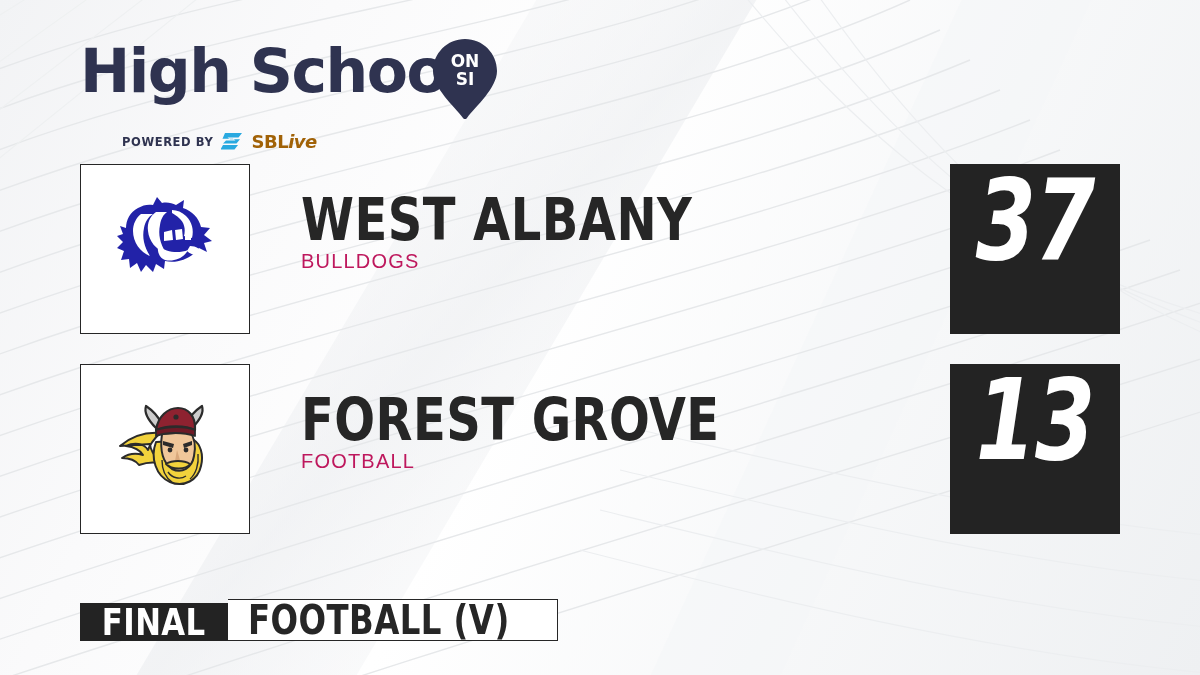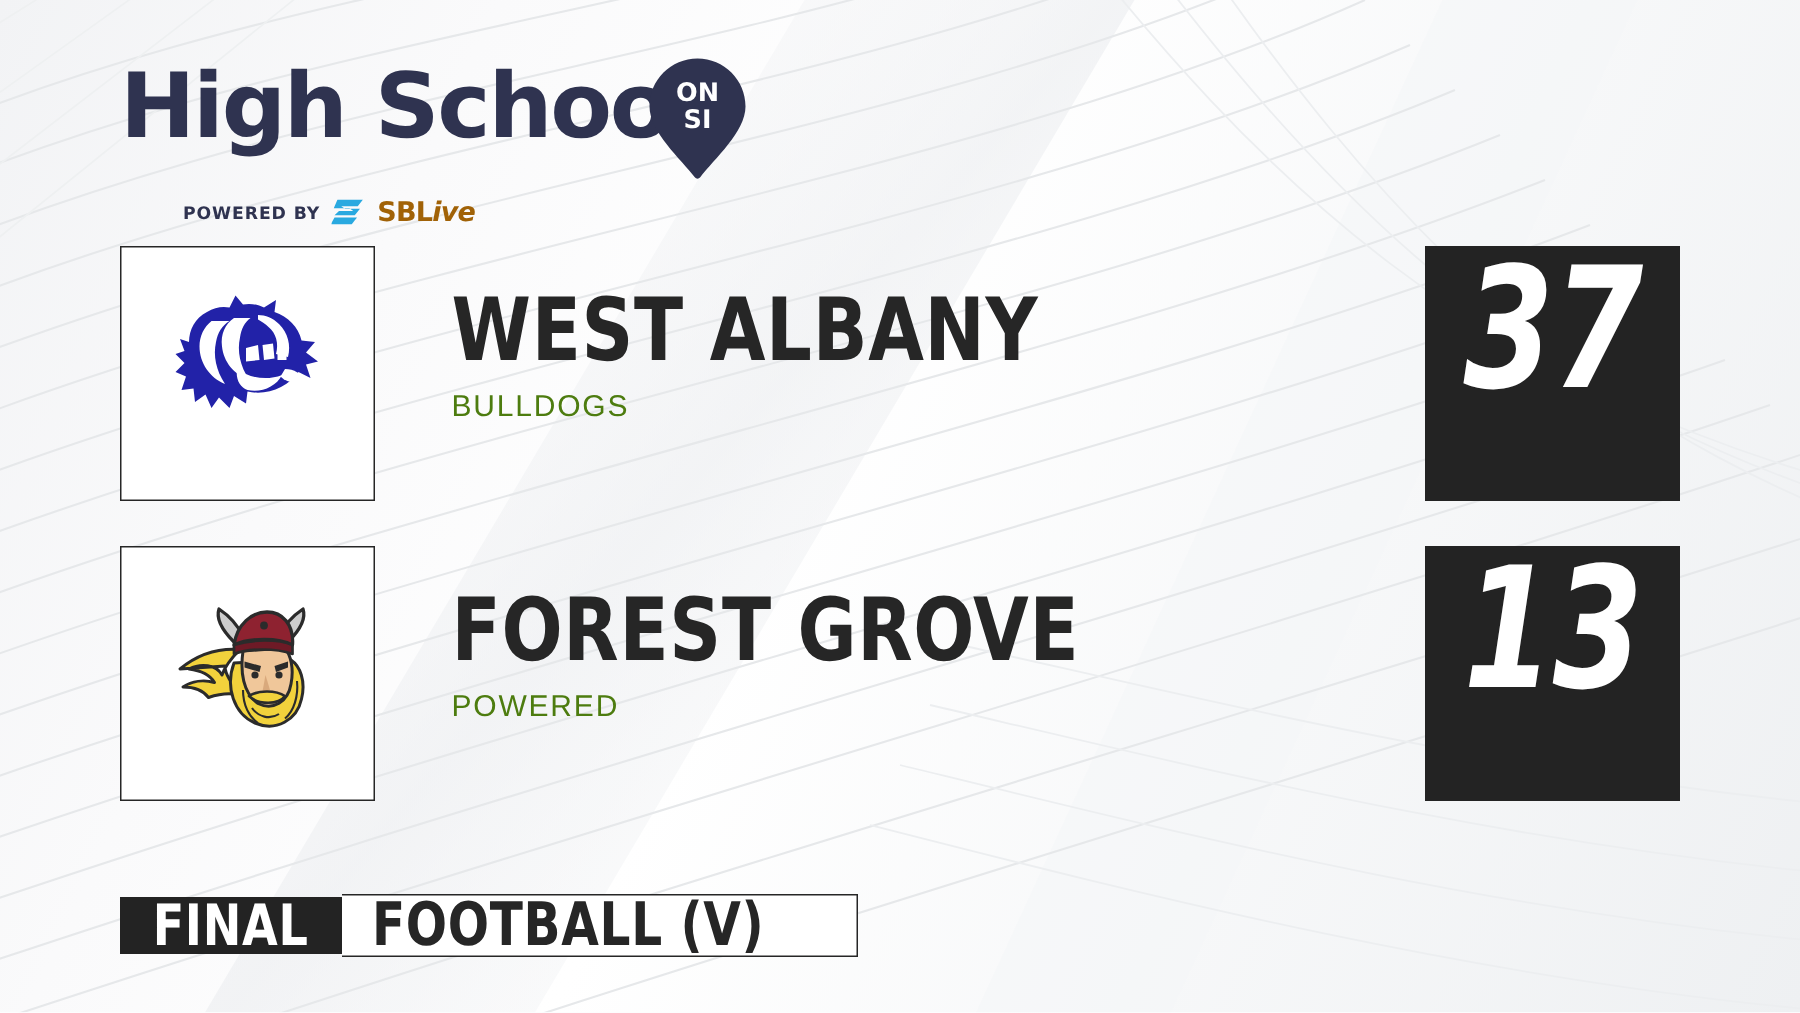--- a/index.html
+++ b/index.html
@@ -112,26 +112,25 @@
     font-weight: 700;
     font-size: 58px;
     line-height: 60px;
     letter-spacing: 0.5px;
     color: #262626;
     transform: scaleX(0.92);
     transform-origin: left center;
     white-space: nowrap;
   }
   .team-mascot {
-    margin-top: 10px;
     font-family: "Liberation Sans", sans-serif;
     font-weight: 400;
     font-size: 20px;
     letter-spacing: 1.2px;
-    color: #4d7c0f;
+    color: #be185d;
     white-space: nowrap;
   }
 
   .score-box {
     position: absolute;
     left: 950px;
     top: 0;
     width: 170px;
     height: 170px;
     background: #232323;
@@ -150,22 +149,21 @@
     transform-origin: center center;
   }
 
   
   .status-bar {
     position: absolute;
     left: 80px;
     top: 567px;
     height: 74px;
     display: flex;
-    align-items: center;
-    margin-top: 13px;
+    align-items: flex-end;
   }
   .status-final {
     background: #232323;
     width: 148px;
     display: flex;
     align-items: center;
     justify-content: center;
   }
   .status-final-text {
     font-family: "DejaVu Sans Condensed", "Liberation Sans Narrow", "Liberation Sans", sans-serif;
@@ -174,21 +172,21 @@
     line-height: 38px;
     color: #ffffff;
     letter-spacing: 0.5px;
     transform: scaleX(0.9);
   }
   .status-sport {
     background: #ffffff;
     border: 1.5px solid #262626;
     border-left: none;
     box-sizing: border-box;
-    padding: 0 32px 0 20px;
+    padding: 0 18px 0 20px;
     display: flex;
     align-items: center;
   }
   .status-sport-text {
     font-family: "DejaVu Sans Condensed", "Liberation Sans Narrow", "Liberation Sans", sans-serif;
     font-weight: 700;
     font-size: 40px;
     line-height: 40px;
     color: #262626;
     letter-spacing: 0.5px;
@@ -329,21 +327,21 @@
 
         <g stroke="#2b2b2b" stroke-width="1.4" fill="none">
           <path d="M68 88 C 72 94 80 96 86 92"></path>
           <path d="M62 76 C 62 86 66 94 72 98"></path>
           <path d="M98 70 C 99 80 96 90 90 95"></path>
         </g>
       </svg>
     </div>
     <div class="team-text">
       <div class="team-name">FOREST GROVE</div>
-      <div class="team-mascot">POWERED</div>
+      <div class="team-mascot">FOOTBALL</div>
     </div>
     <div class="score-box">
       <span class="score-value">13</span>
     </div>
   </div>
 
   <div class="status-bar">
     <div class="status-final">
       <span class="status-final-text">FINAL</span>
     </div>

